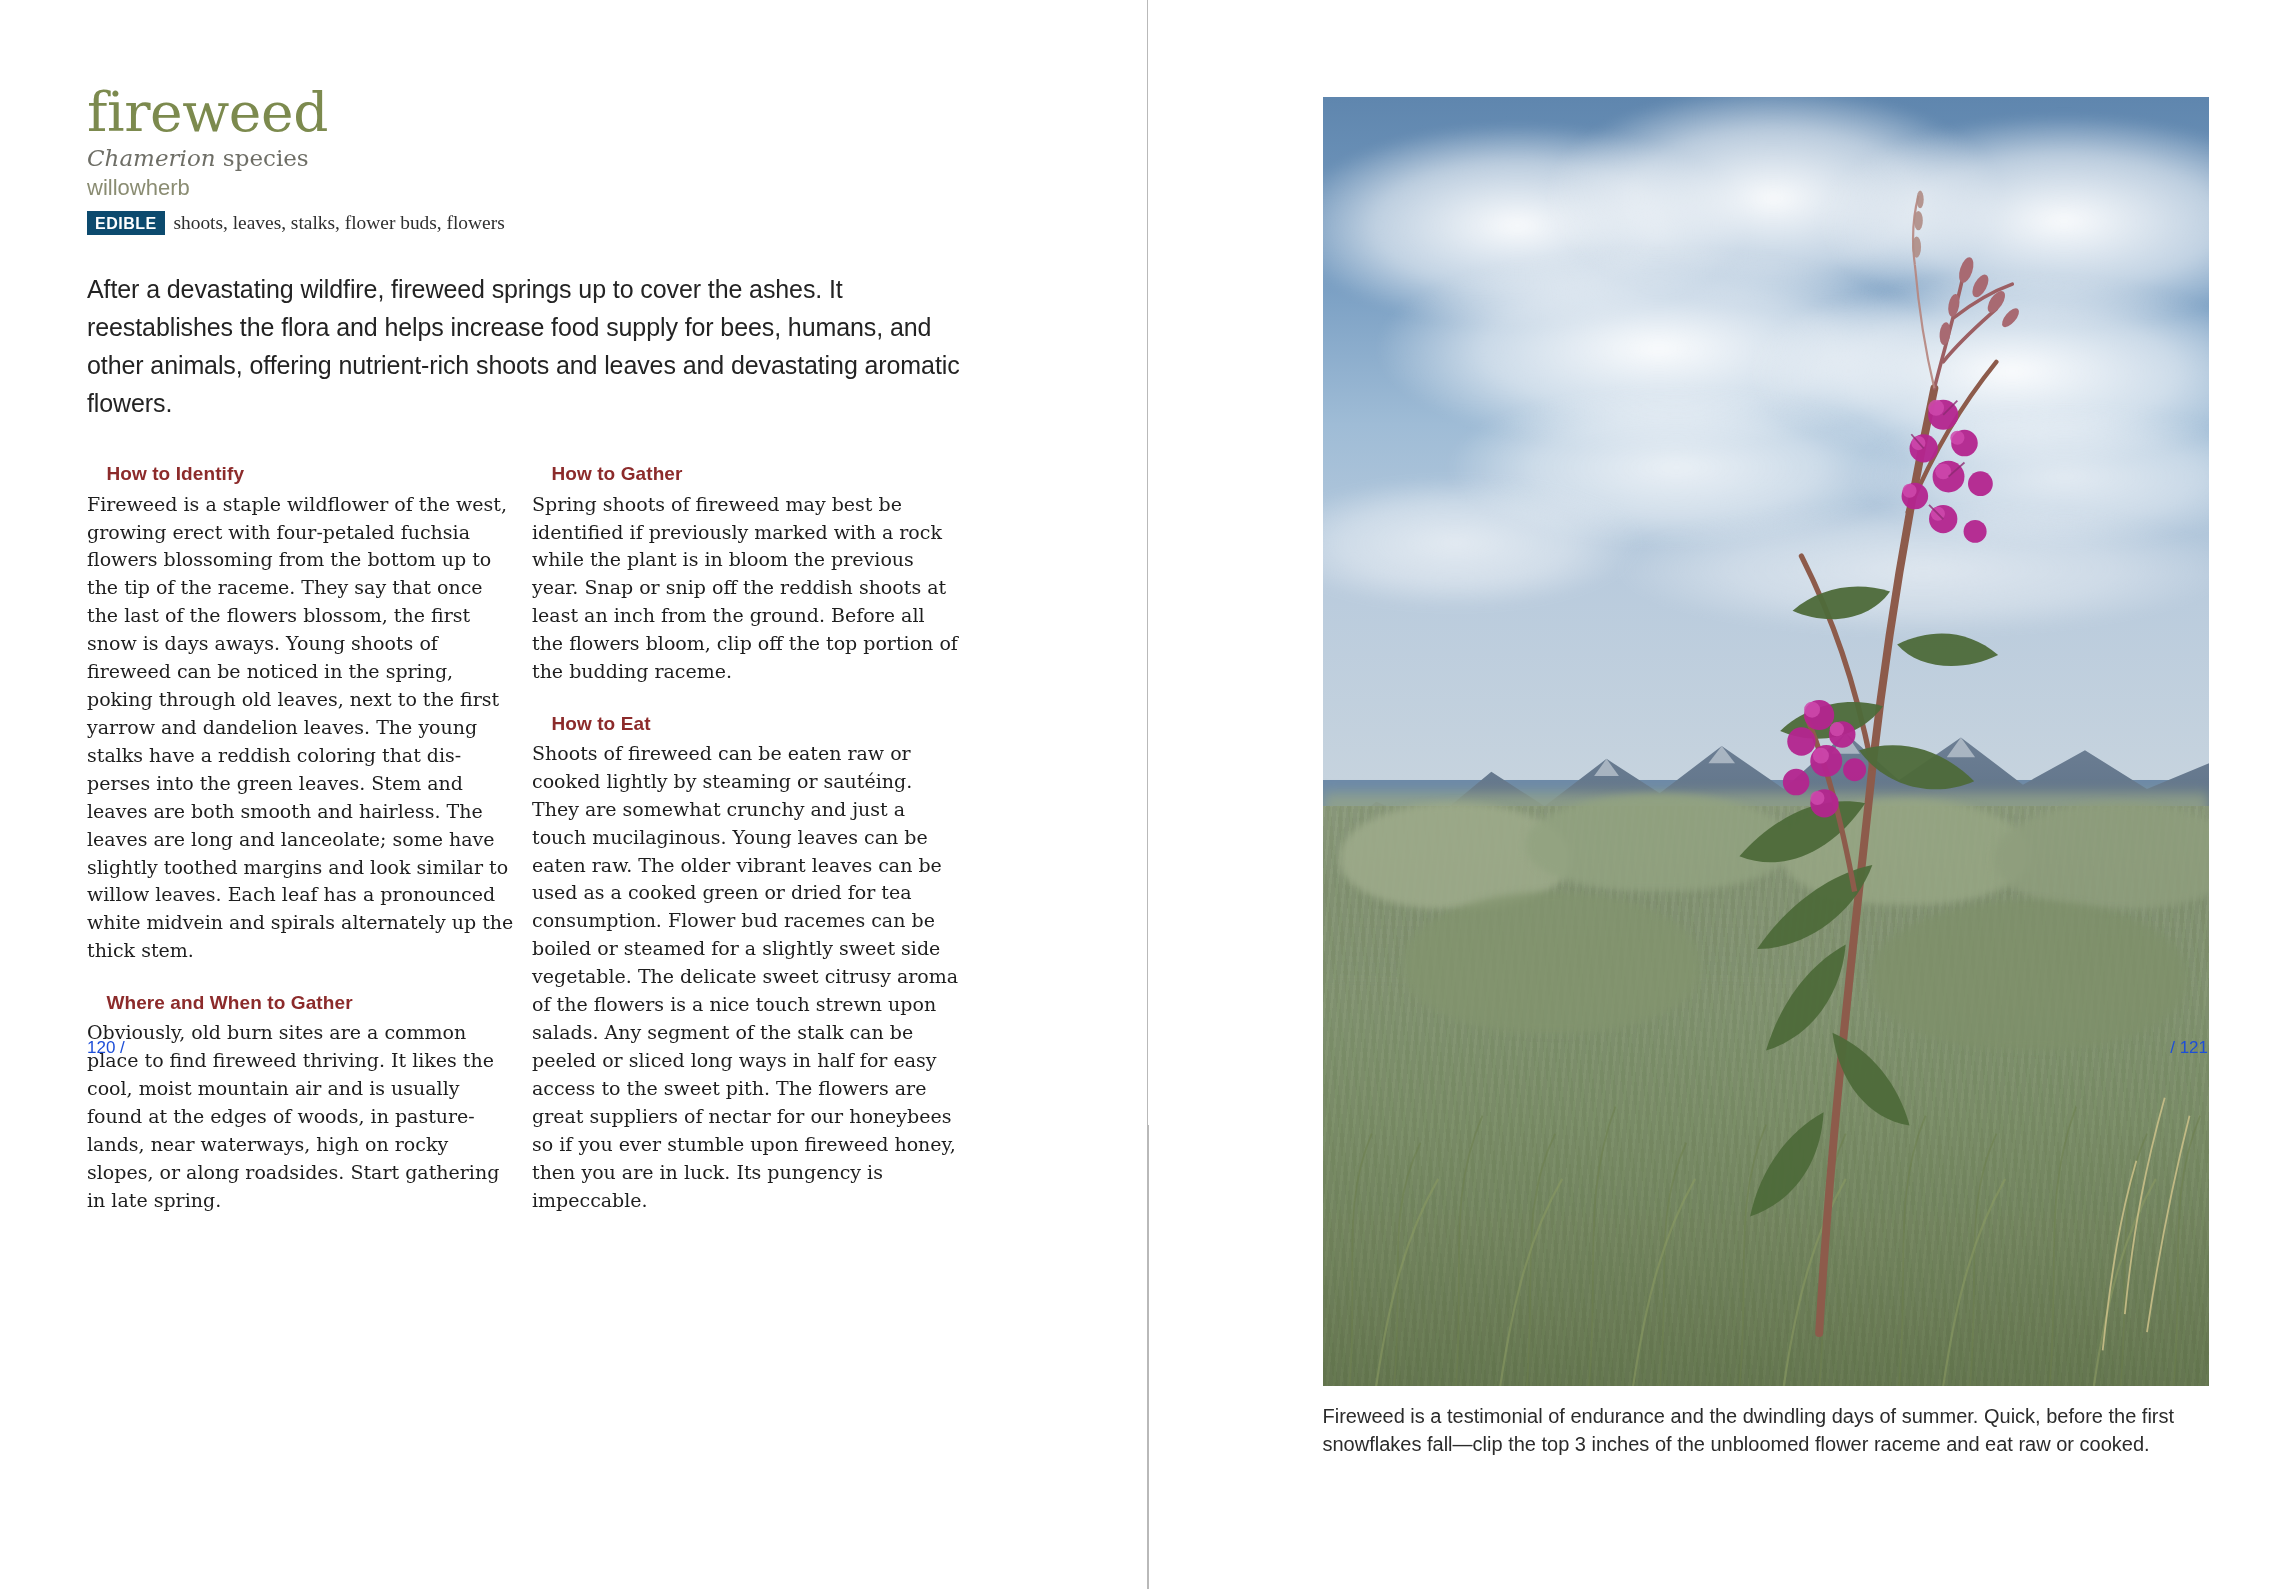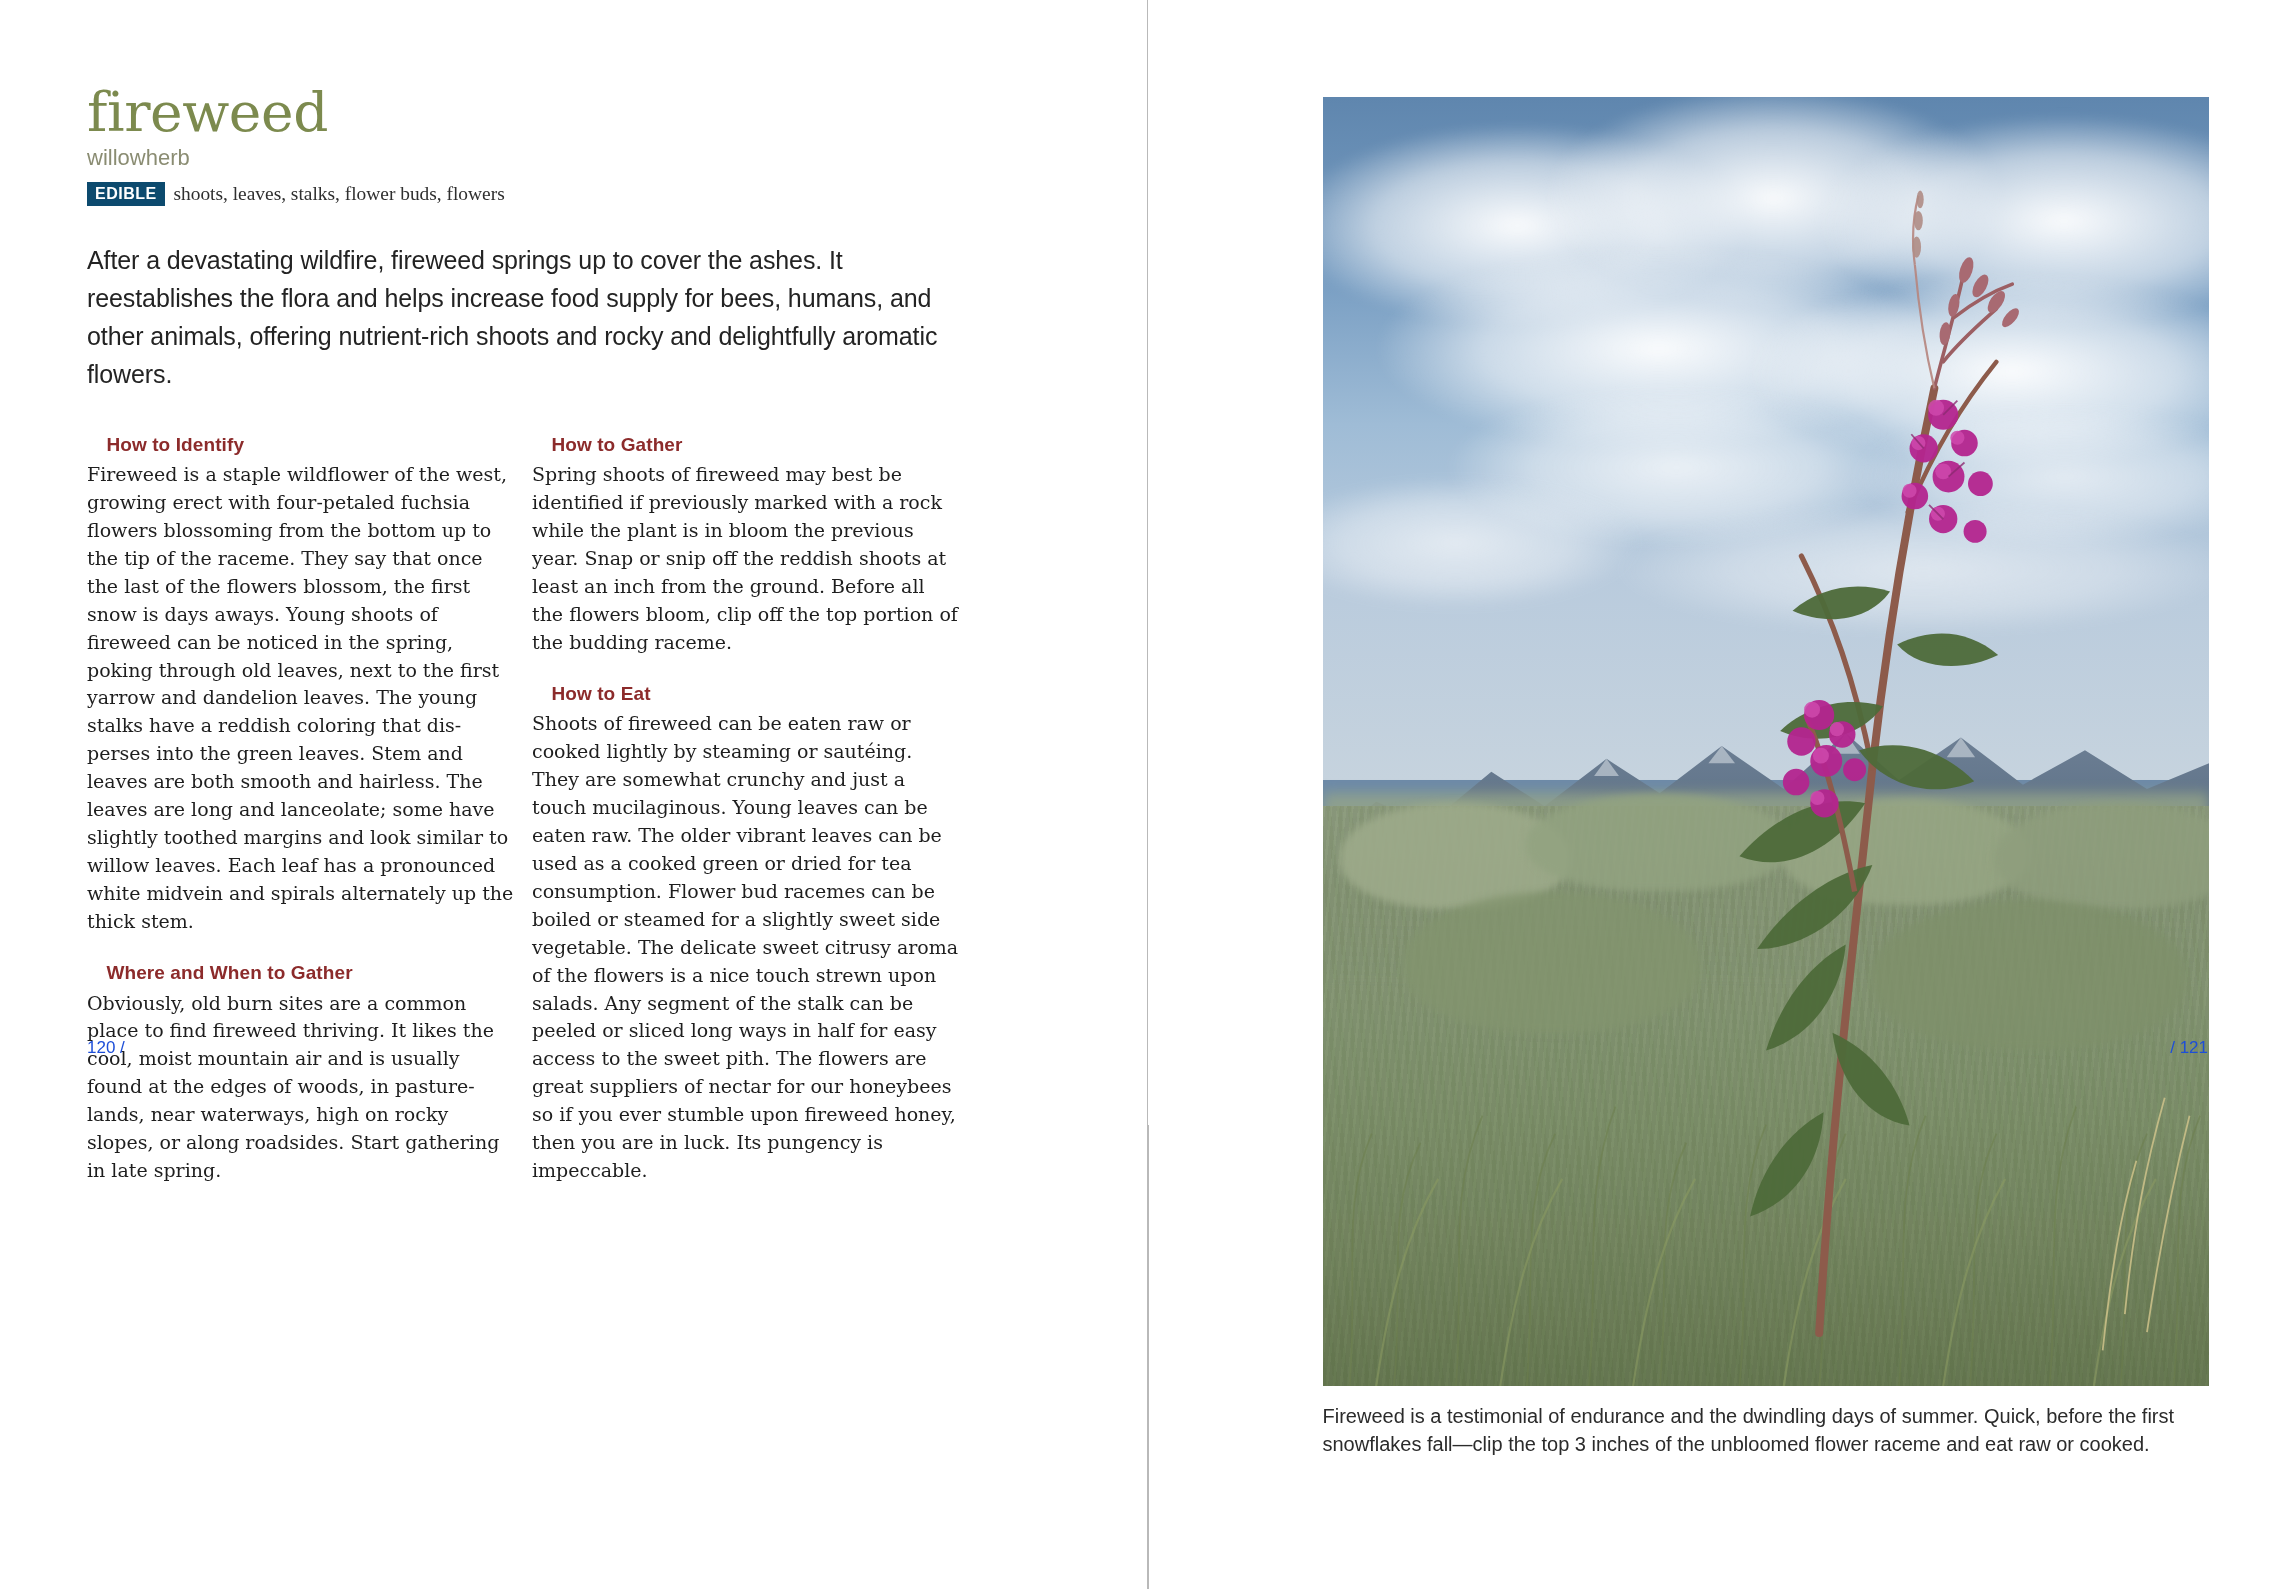--- a/index.html
+++ b/index.html
@@ -227,29 +227,32 @@
 </head>
 <body>
 
 <div class="spread">
 
   <div class="page page-left">
     <div class="left-inner">
 
       <h1 class="title">fireweed</h1>
 
+      <div class="latin">
+        <i>Chamerion</i><span class="sp"> species</span>
+      </div>
 
       <div class="common">willowherb</div>
 
       <div class="edible-row">
         <span class="edible-badge">EDIBLE</span>
         <span class="edible-text">shoots, leaves, stalks, flower buds, flowers</span>
       </div>
 
-      <p class="lede">After a devastating wildfire, fireweed springs up to cover the ashes. It reestablishes the flora and helps increase food supply for bees, humans, and other animals, offering nutrient-rich shoots and rocky and delightfully aromatic flowers.</p>
+      <p class="lede">After a devastating wildfire, fireweed springs up to cover the ashes. It reestablishes the flora and helps increase food supply for bees, humans, and other animals, offering nutrient-rich shoots and leaves and devastating aromatic flowers.</p>
 
       <div class="columns">
         <div class="col">
           <h3 class="sec-head">How to Identify</h3>
           <p class="body-text">Fireweed is a staple wildflower of the west, growing erect with four-petaled fuchsia flowers blossoming from the bottom up to the tip of the raceme. They say that once the last of the flowers blossom, the first snow is days aways. Young shoots of fireweed can be noticed in the spring, poking through old leaves, next to the first yarrow and dandelion leaves. The young stalks have a reddish coloring that dis-perses into the green leaves. Stem and leaves are both smooth and hairless. The leaves are long and lanceolate; some have slightly toothed margins and look similar to willow leaves. Each leaf has a pronounced white midvein and spirals alternately up the thick stem.</p>
           <div class="gap"></div>
           <h3 class="sec-head">Where and When to Gather</h3>
           <p class="body-text">Obviously, old burn sites are a common place to find fireweed thriving. It likes the cool, moist mountain air and is usually found at the edges of woods, in pasture-lands, near waterways, high on rocky slopes, or along roadsides. Start gathering in late spring.</p>
         </div>
         <div class="col">

